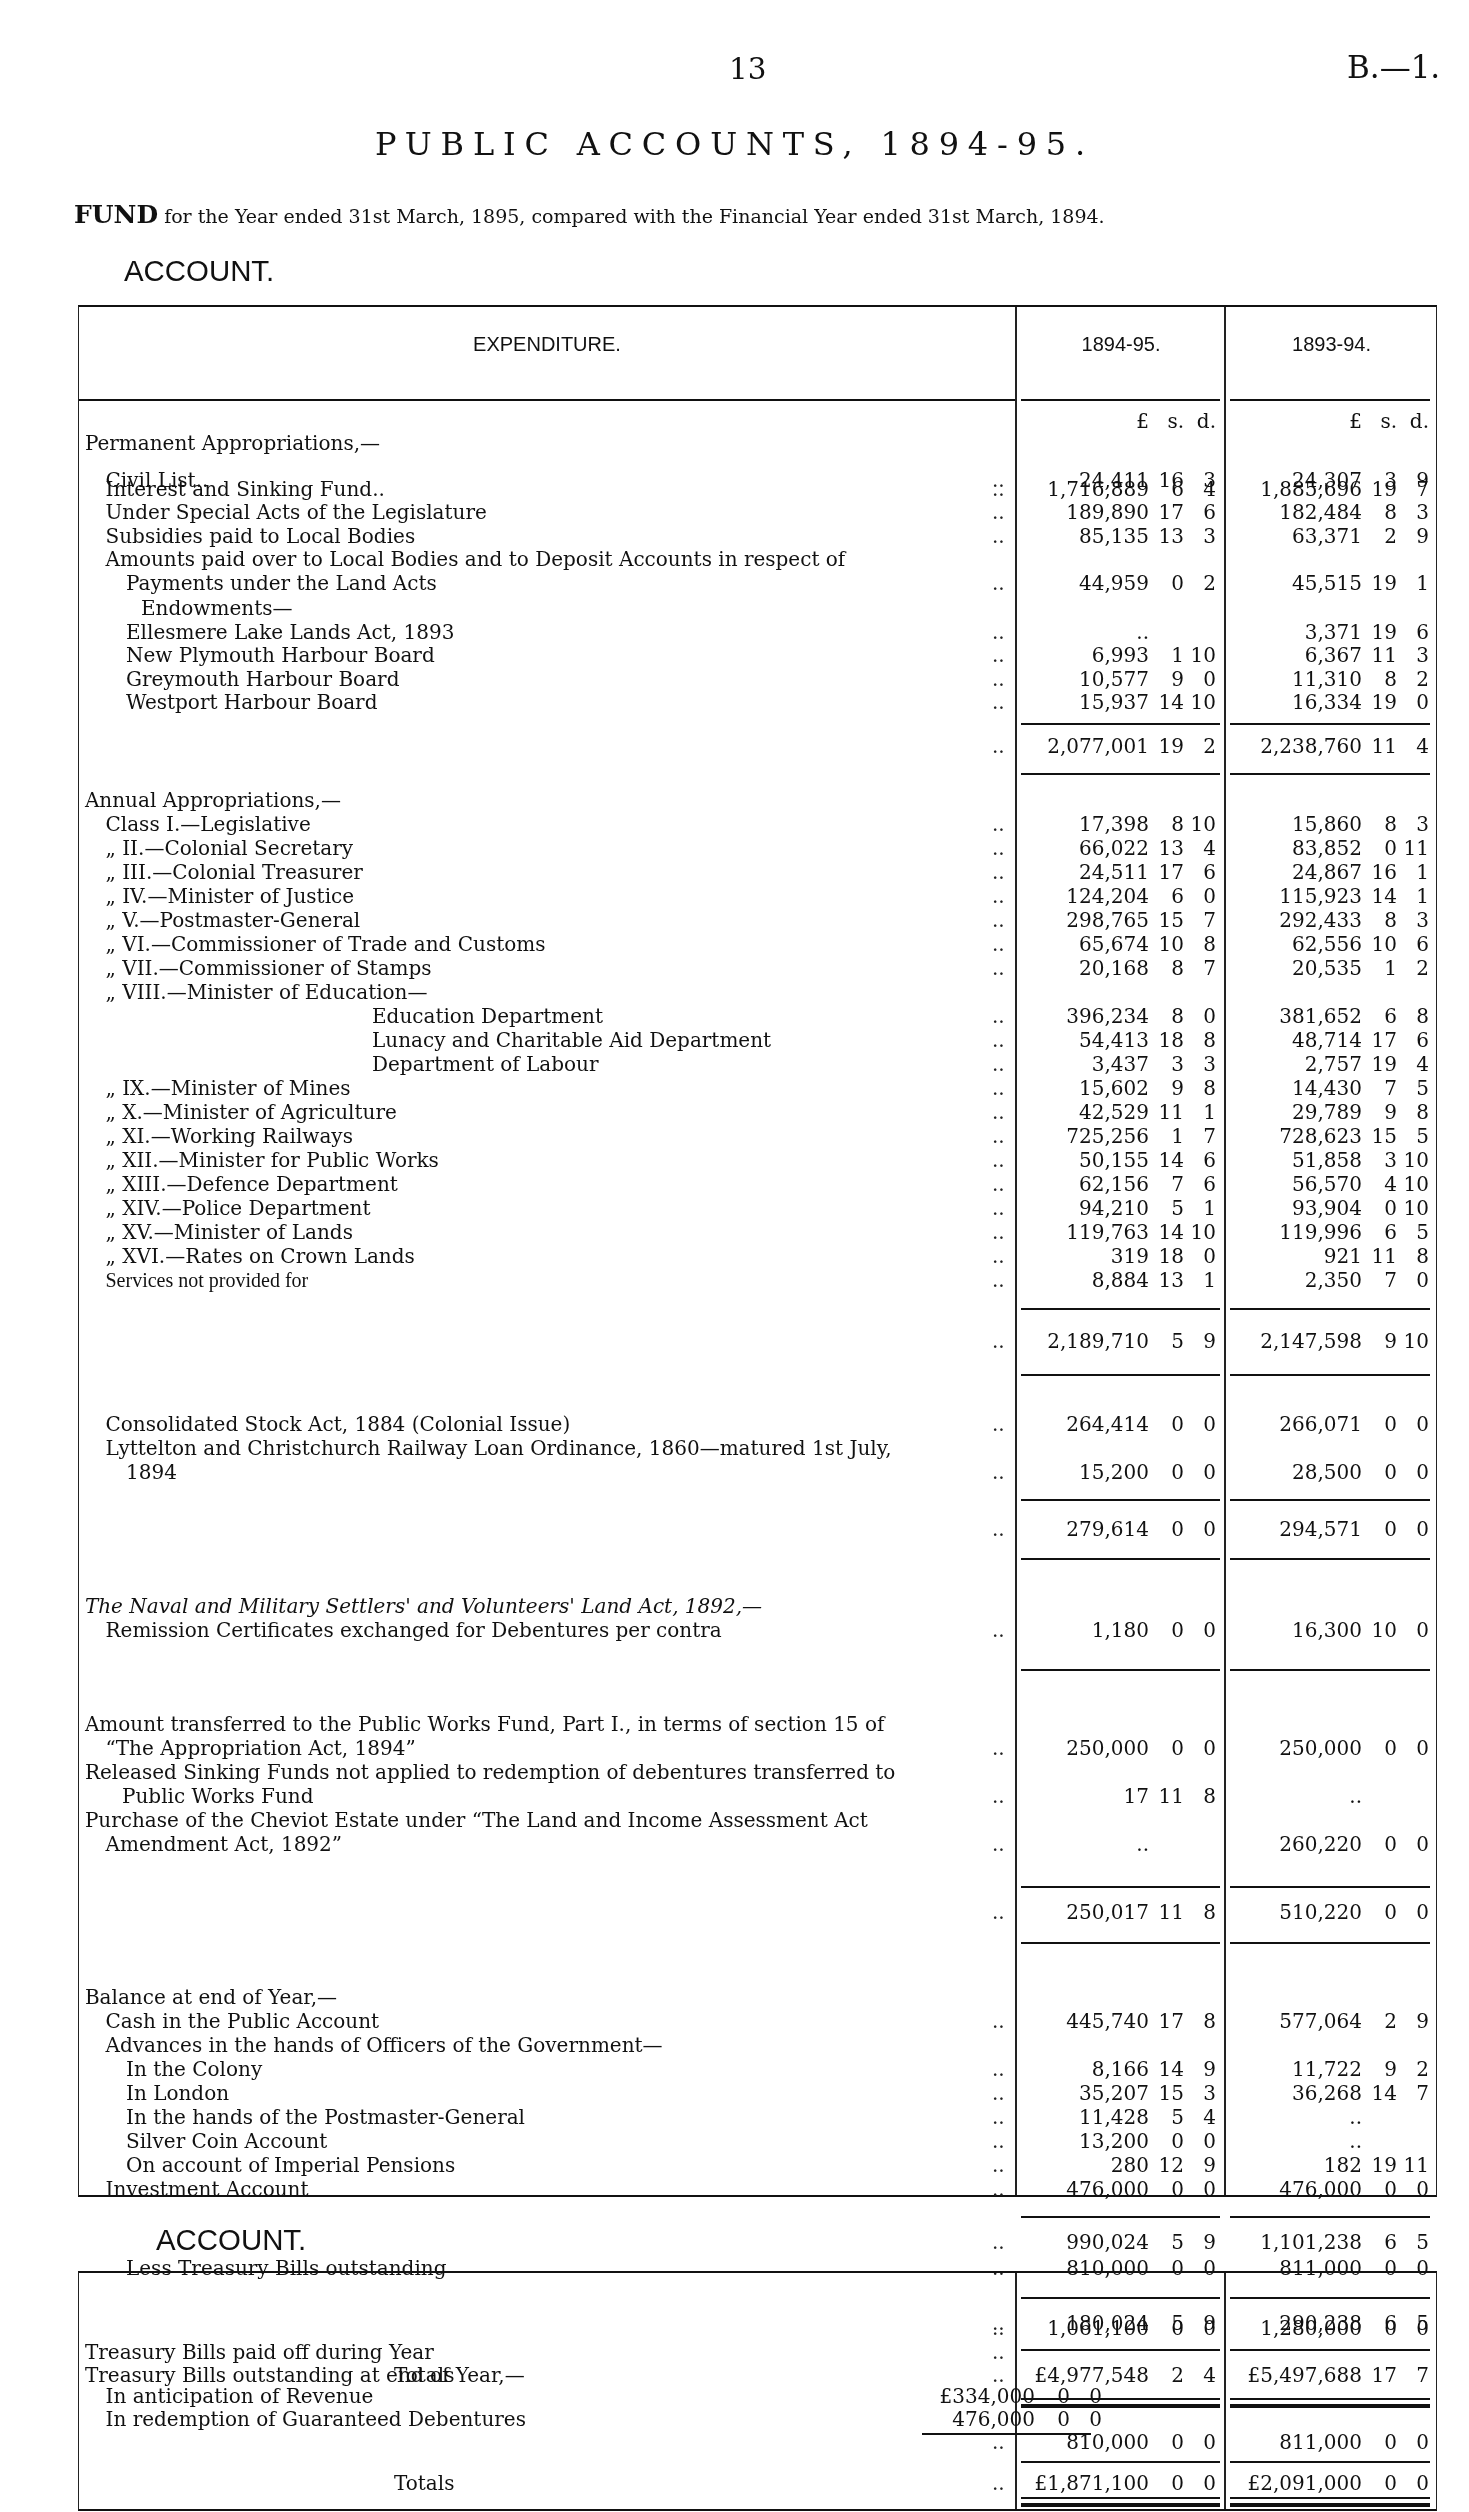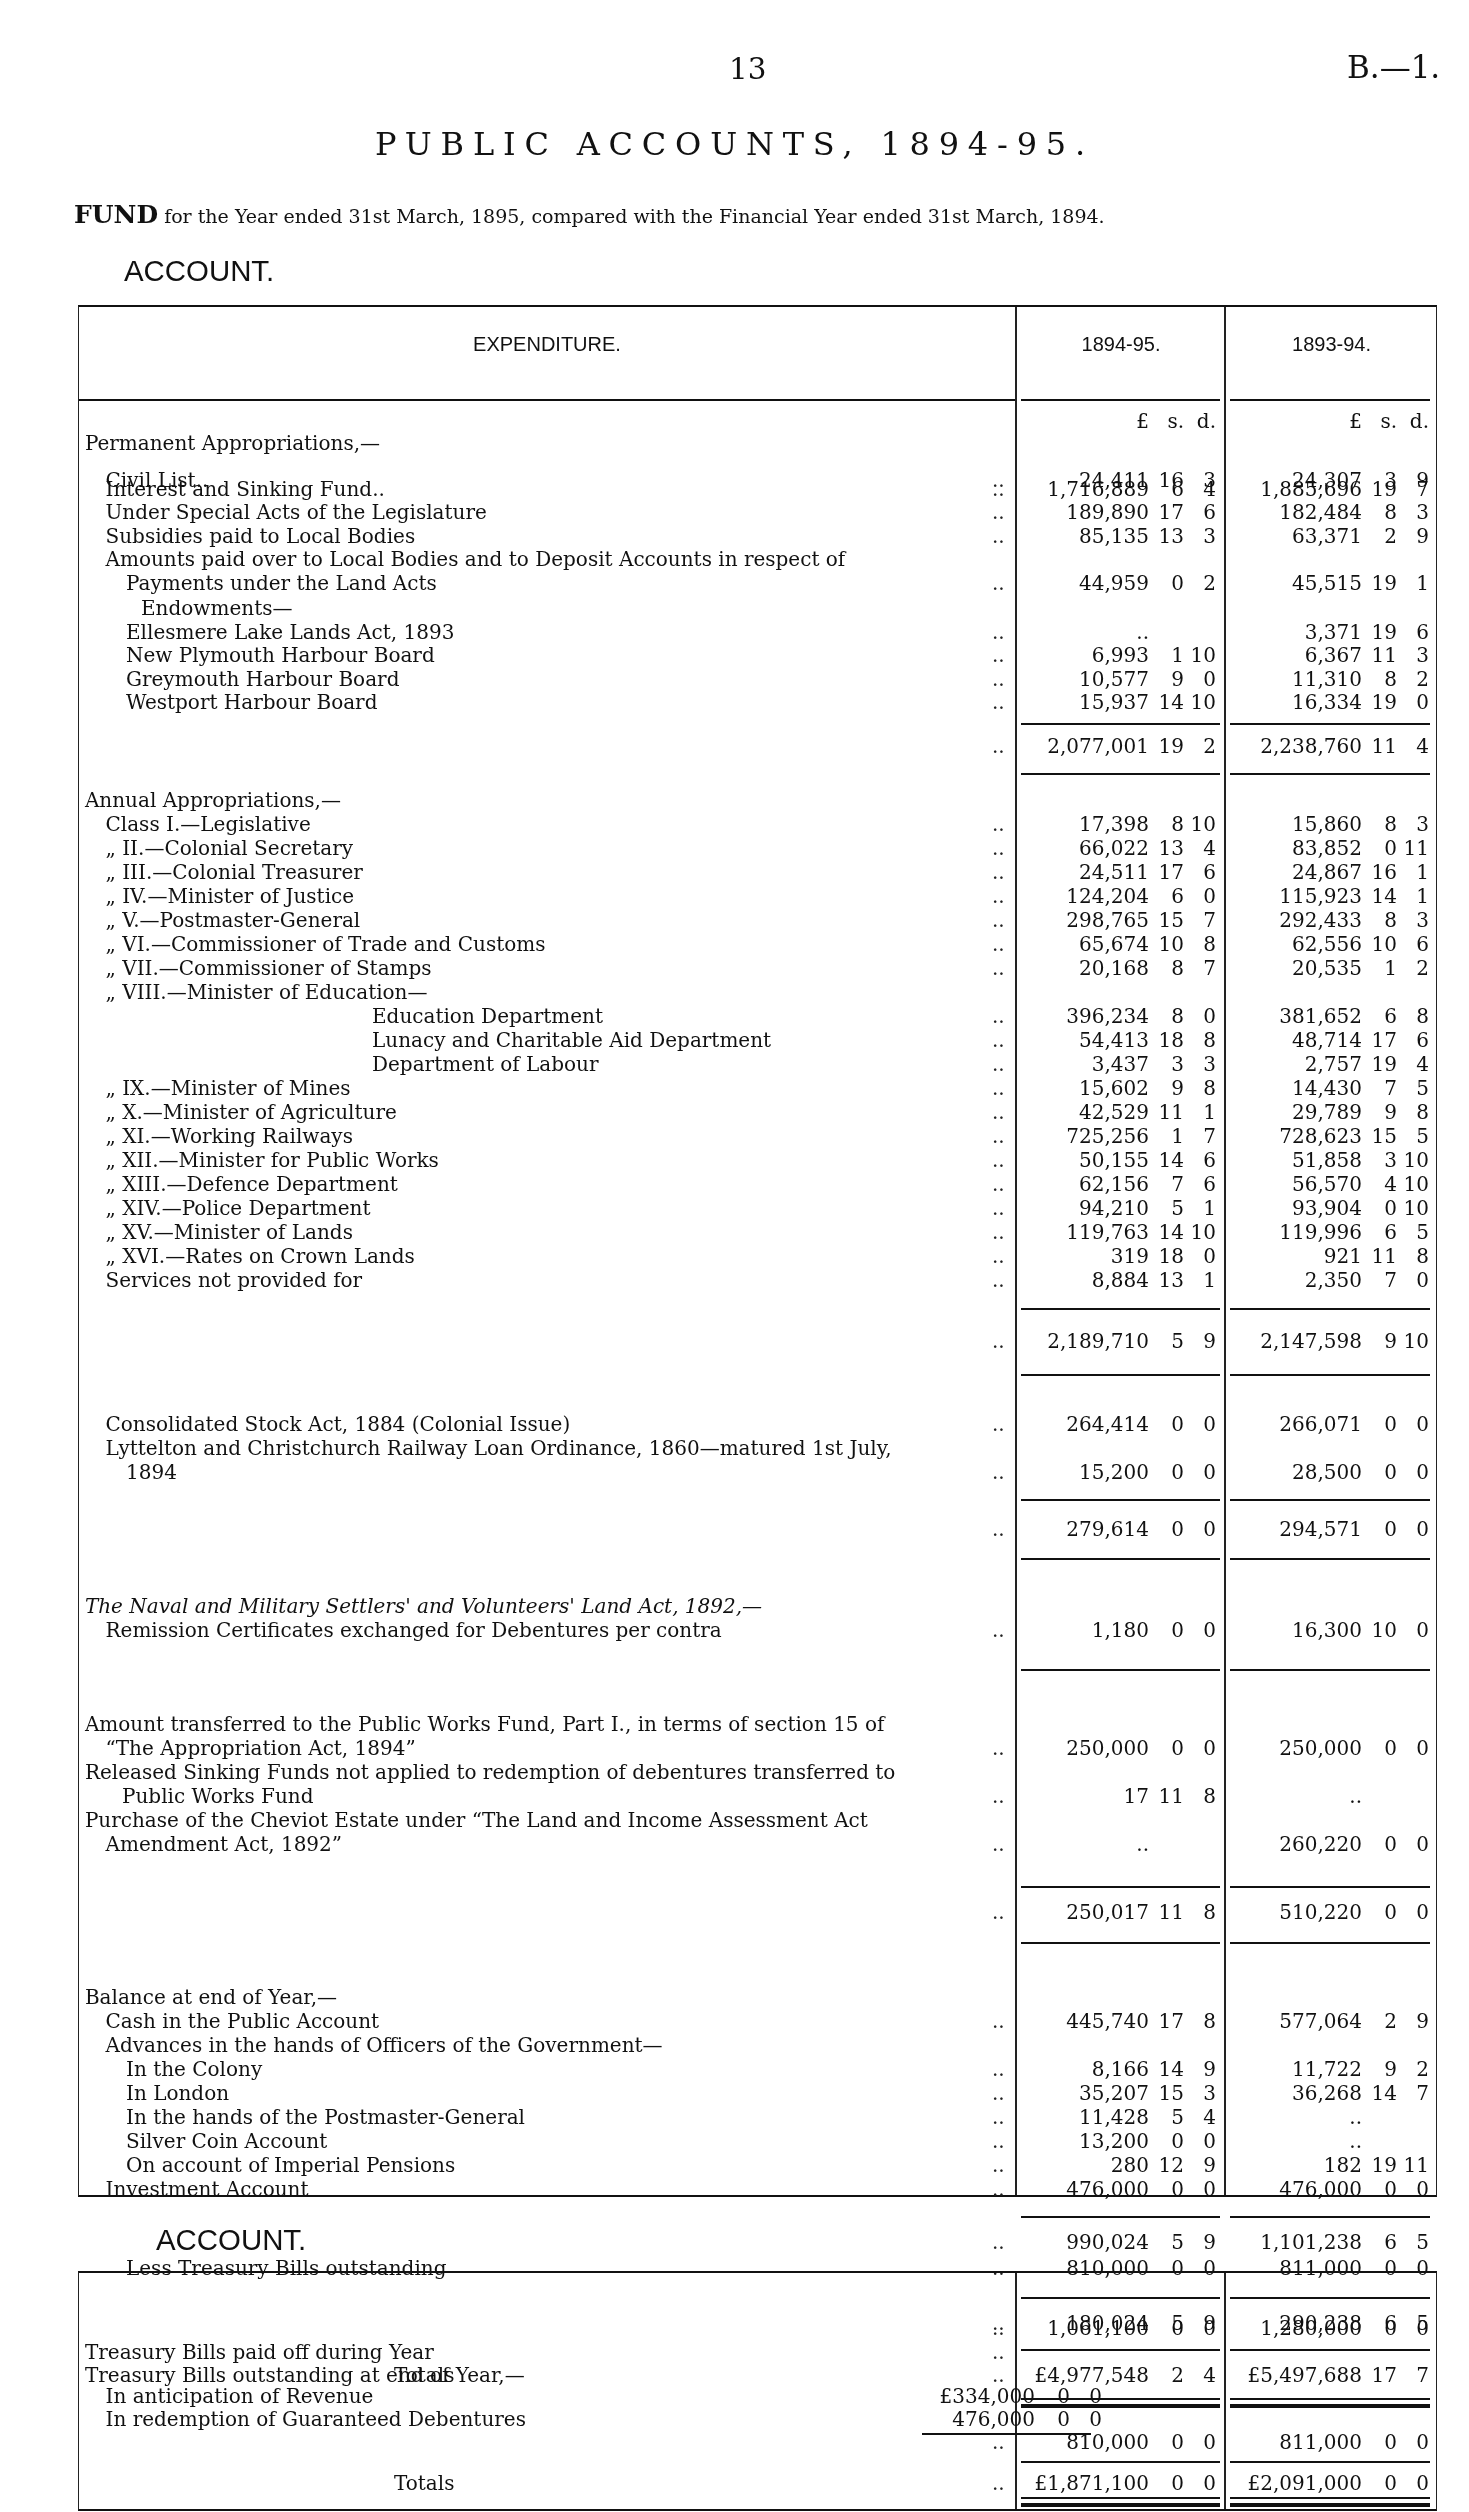--- a/index.html
+++ b/index.html
@@ -472,21 +472,21 @@
         <span class="sh">18</span>
         <span class="dd">0</span>
       </div>
       <div class="amt a2">
         <span class="pd">921</span>
         <span class="sh">11</span>
         <span class="dd">8</span>
       </div>
     </div>
     <div class="row" style="top: 962px;">
-      <div class="desc" style="left: 26.5px;">Services not provided for</div>
+      <div class="desc" style="left: 26.5px; font-family: Liberation Serif, serif;">Services not provided for</div>
       <div class="dots" style="left: 913px; right: auto;">..</div>
       <div class="amt a1">
         <span class="pd">8,884</span>
         <span class="sh">13</span>
         <span class="dd">1</span>
       </div>
       <div class="amt a2">
         <span class="pd">2,350</span>
         <span class="sh">7</span>
         <span class="dd">0</span>

